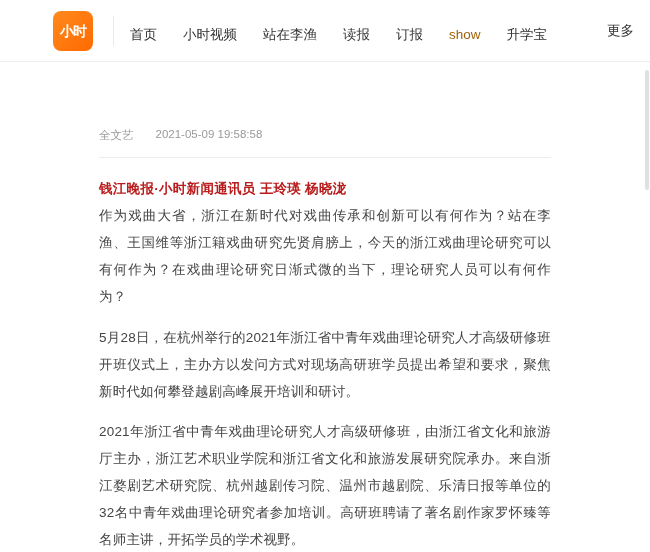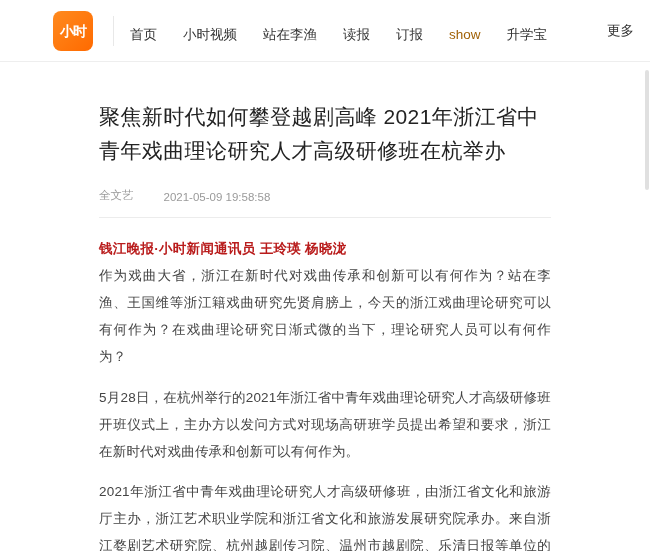--- a/index.html
+++ b/index.html
@@ -104,26 +104,26 @@
   }
   .article-title {
     font-size: 21px;
     line-height: 1.62;
     color: #222222;
     font-weight: normal;
     margin: 0;
     letter-spacing: 0.4px;
   }
   .meta {
-    margin-top: 20px;
+    margin-top: 28px;
     font-size: 11.5px;
     color: #9a9a9a;
     display: flex;
-    gap: 30px;
-    align-items: flex-end;
+    gap: 22px;
+    align-items: flex-start;
   }
   .rule {
     margin-top: 14px;
     height: 1px;
     background: #ececec;
     width: 100%;
   }
   .byline {
     margin-top: 22px;
     font-size: 13.5px;
@@ -183,33 +183,32 @@
       <div class="nav-more">
         <span>更多</span>
 
       </div>
     </div>
   </div>
 
   <div class="content">
     <div class="article">
 
-      <h1 class="article-title">聚焦新时代如何攀登越剧高峰 2021年浙江省中青年戏曲理论研究人才高级研修班在杭举办</h1>
 
       <div class="meta">
         <span>全文艺</span>
         <span>2021-05-09 19:58:58</span>
       </div>
 
       <div class="rule"></div>
 
       <div class="byline">钱江晚报·小时新闻通讯员 王玲瑛 杨晓泷</div>
 
       <p class="para">作为戏曲大省，浙江在新时代对戏曲传承和创新可以有何作为？站在李渔、王国维等浙江籍戏曲研究先贤肩膀上，今天的浙江戏曲理论研究可以有何作为？在戏曲理论研究日渐式微的当下，理论研究人员可以有何作为？</p>
-      <p class="para">5月28日，在杭州举行的2021年浙江省中青年戏曲理论研究人才高级研修班开班仪式上，主办方以发问方式对现场高研班学员提出希望和要求，浙江在新时代对戏曲传承和创新可以有何作为。</p>
+      <p class="para">5月28日，在杭州举行的2021年浙江省中青年戏曲理论研究人才高级研修班开班仪式上，主办方以发问方式对现场高研班学员提出希望和要求，聚焦新时代如何攀登越剧高峰展开培训和研讨。</p>
       <p class="para">2021年浙江省中青年戏曲理论研究人才高级研修班，由浙江省文化和旅游厅主办，浙江艺术职业学院和浙江省文化和旅游发展研究院承办。来自浙江婺剧艺术研究院、杭州越剧传习院、温州市越剧院、乐清日报等单位的32名中青年戏曲理论研究者参加培训。高研班聘请了著名剧作家罗怀臻等名师主讲，开拓学员的学术视野。</p>
 
     </div>
 
     <div class="scrollbar">
       <div class="thumb"></div>
     </div>
   </div>
 
 </div>

